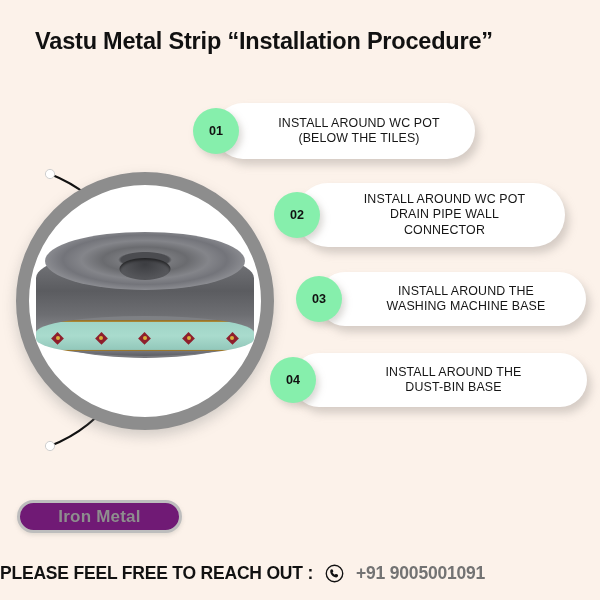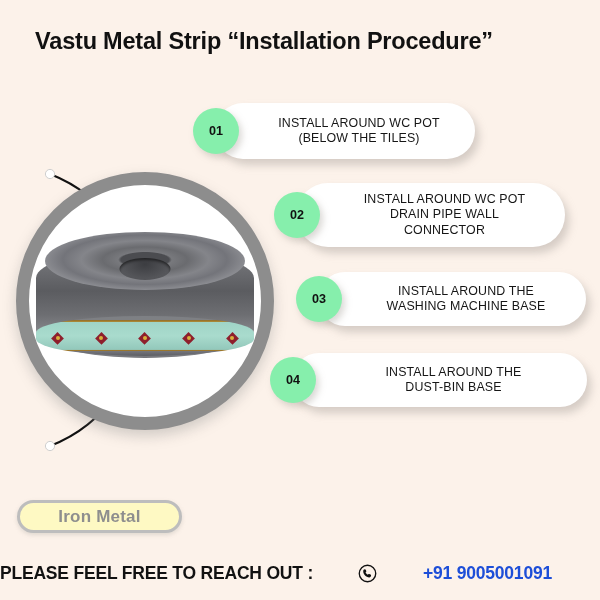--- a/index.html
+++ b/index.html
@@ -239,21 +239,21 @@
 
   
   #metal-badge {
     position: absolute;
     left: 17px;
     top: 500px;
     width: 165px;
     height: 33px;
     border: 3px solid #bdbdbd;
     border-radius: 20px;
-    background: #fef9c3;
+    background: #701a75;
     display: flex;
     align-items: center;
     justify-content: center;
     box-sizing: border-box;
     box-shadow: 0 2px 4px rgba(160,155,150,0.3);
   }
   #metal-badge-label {
     font-size: 17px;
     font-weight: bold;
     color: #8e8e8e;
@@ -261,38 +261,38 @@
   }
 
   
   #contact-bar {
     position: absolute;
     left: 0;
     bottom: 16px;
     width: 552px;
     display: flex;
     align-items: center;
-    justify-content: space-between;
+    justify-content: flex-start;
     gap: 12px;
   }
   #contact-text {
     font-size: 17.5px;
     font-weight: bold;
     color: #111111;
     letter-spacing: -0.2px;
   }
   #phone-icon {
     width: 19px;
     height: 19px;
     flex: 0 0 19px;
   }
   #contact-phone {
     font-size: 17.5px;
     font-weight: bold;
-    color: #1d4ed8;
+    color: #737373;
     letter-spacing: -0.2px;
   }
 </style>
 </head>
 <body>
 
 <div id="poster">
 
   <div id="title">Vastu Metal Strip “Installation Procedure”</div>
 

